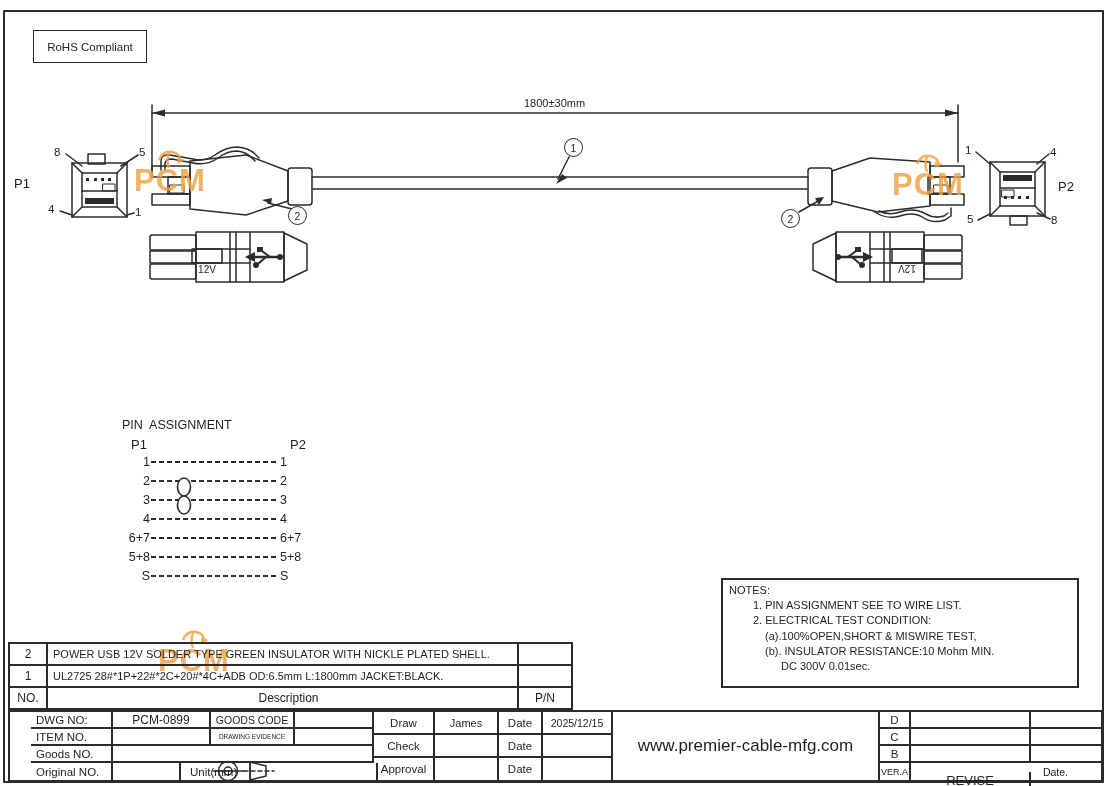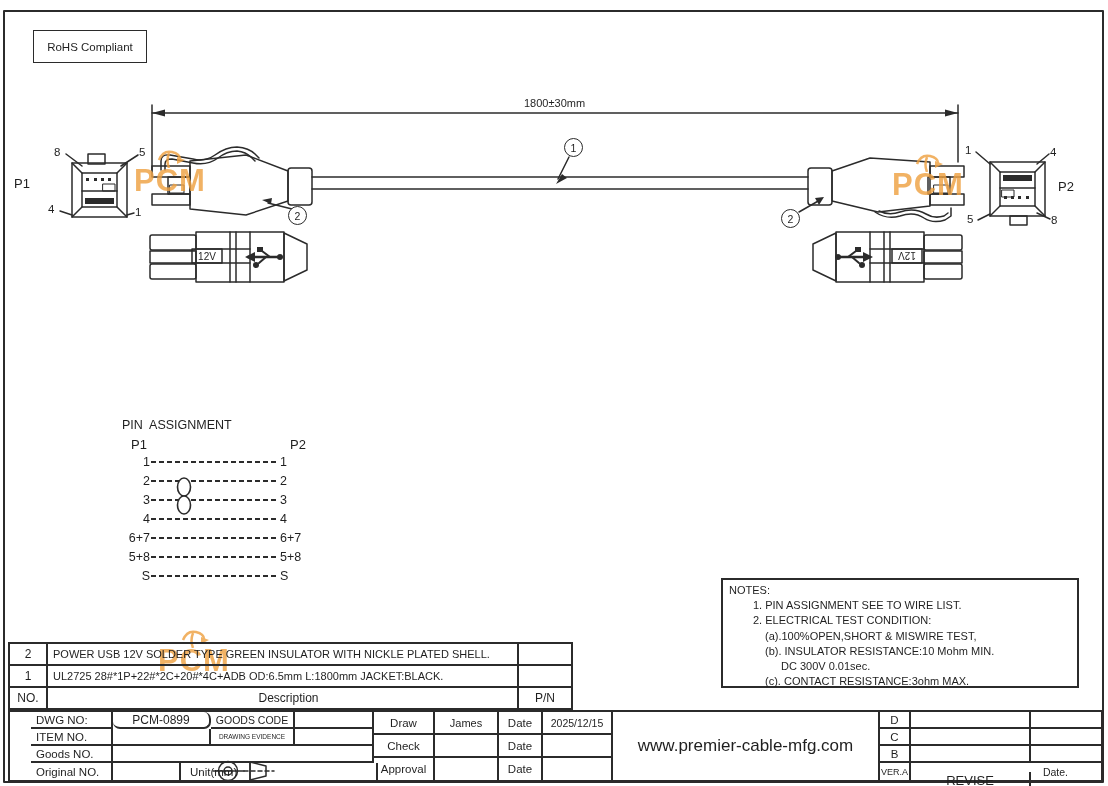--- a/index.html
+++ b/index.html
@@ -14,21 +14,21 @@
   .watermark svg{margin-bottom:-3px;}
 
   .rohs-box{position:absolute;left:33px;top:30px;width:112px;height:31px;border:1.5px solid #2b2b2b;
             display:flex;align-items:center;justify-content:center;font-size:11.5px;z-index:3;background:#fff;}
 
   .callout{position:absolute;width:17px;height:17px;border:1.6px solid #2b2b2b;border-radius:50%;
            display:flex;align-items:center;justify-content:center;font-size:10.5px;z-index:3;background:#fff;}
 
   .pinlbl{font-size:11.5px;}
   .conlbl{font-size:13px;}
-  .v12{position:absolute;z-index:3;width:30px;height:14px;display:flex;align-items:center;justify-content:center;font-size:10px;}
+  .v12{position:absolute;z-index:3;width:30px;height:14px;display:flex;align-items:center;justify-content:center;font-size:10px;margin-top:13px;}
   .v12.flip{transform:rotate(180deg);}
 
   
   .pin-assign{position:absolute;left:118px;top:418px;width:192px;z-index:3;}
   .pa-title{font-size:12.5px;white-space:pre;margin-left:4px;}
   .pa-heads{display:flex;justify-content:space-between;font-size:13px;margin-top:5px;}
   .pa-heads .h1{margin-left:13px;} .pa-heads .h2{margin-right:4px;}
   .pa-row{display:flex;align-items:center;height:19px;font-size:12.5px;}
   .pa-row .l{width:32px;text-align:right;} .pa-row .r{width:30px;text-align:left;}
   .pa-dash{flex:1;height:2px;margin:0 1px;
@@ -314,21 +314,20 @@
     </svg>
   </div>
 
   <div class="notes">
     <div>NOTES:</div>
     <div class="ind1">1. PIN ASSIGNMENT SEE TO WIRE LIST.</div>
     <div class="ind1">2. ELECTRICAL TEST CONDITION:</div>
     <div class="ind2">(a).100%OPEN,SHORT &amp; MISWIRE TEST,</div>
     <div class="ind2">(b). INSULATOR RESISTANCE:10 Mohm MIN.</div>
     <div class="ind3">DC 300V 0.01sec.</div>
-    <div class="ind2">(c). CONTACT RESISTANCE:3ohm MAX.</div>
   </div>
 
   <div class="parts">
     <div class="row">
       <div class="c-no">2</div>
       <div class="c-desc">POWER USB 12V SOLDER TYPE GREEN INSULATOR WITH NICKLE PLATED SHELL.</div>
       <div class="c-pn"></div>
     </div>
     <div class="row">
       <div class="c-no">1</div>
@@ -338,21 +337,21 @@
     <div class="row">
       <div class="c-no">NO.</div>
       <div class="c-desc center">Description</div>
       <div class="c-pn">P/N</div>
     </div>
   </div>
 
   <div class="tblock">
 
     <div class="tb-cell br bb" style="left:0;top:0;width:82px;height:17px;">DWG NO:</div>
-    <div class="tb-cell br bb center" style="left:82px;top:0;width:98px;height:17px;font-size:12px;border-radius:7px;">PCM-0899</div>
+    <div class="tb-cell br bb center" style="left:82px;top:0;width:98px;height:17px;font-size:12px;">PCM-0899</div>
     <div class="tb-cell br bb center" style="left:180px;top:0;width:84px;height:17px;font-size:10.5px;">GOODS CODE</div>
     <div class="tb-cell br bb" style="left:264px;top:0;width:79px;height:17px;"></div>
 
     <div class="tb-cell br bb" style="left:0;top:17px;width:82px;height:17px;">ITEM NO.</div>
     <div class="tb-cell br bb" style="left:82px;top:17px;width:98px;height:17px;"></div>
     <div class="tb-cell br bb center tiny" style="left:180px;top:17px;width:84px;height:17px;">DRAWING EVIDENCE</div>
     <div class="tb-cell br bb" style="left:264px;top:17px;width:79px;height:17px;"></div>
 
     <div class="tb-cell br bb" style="left:0;top:34px;width:82px;height:17px;">Goods NO.</div>
     <div class="tb-cell br bb" style="left:82px;top:34px;width:261px;height:17px;"></div>

